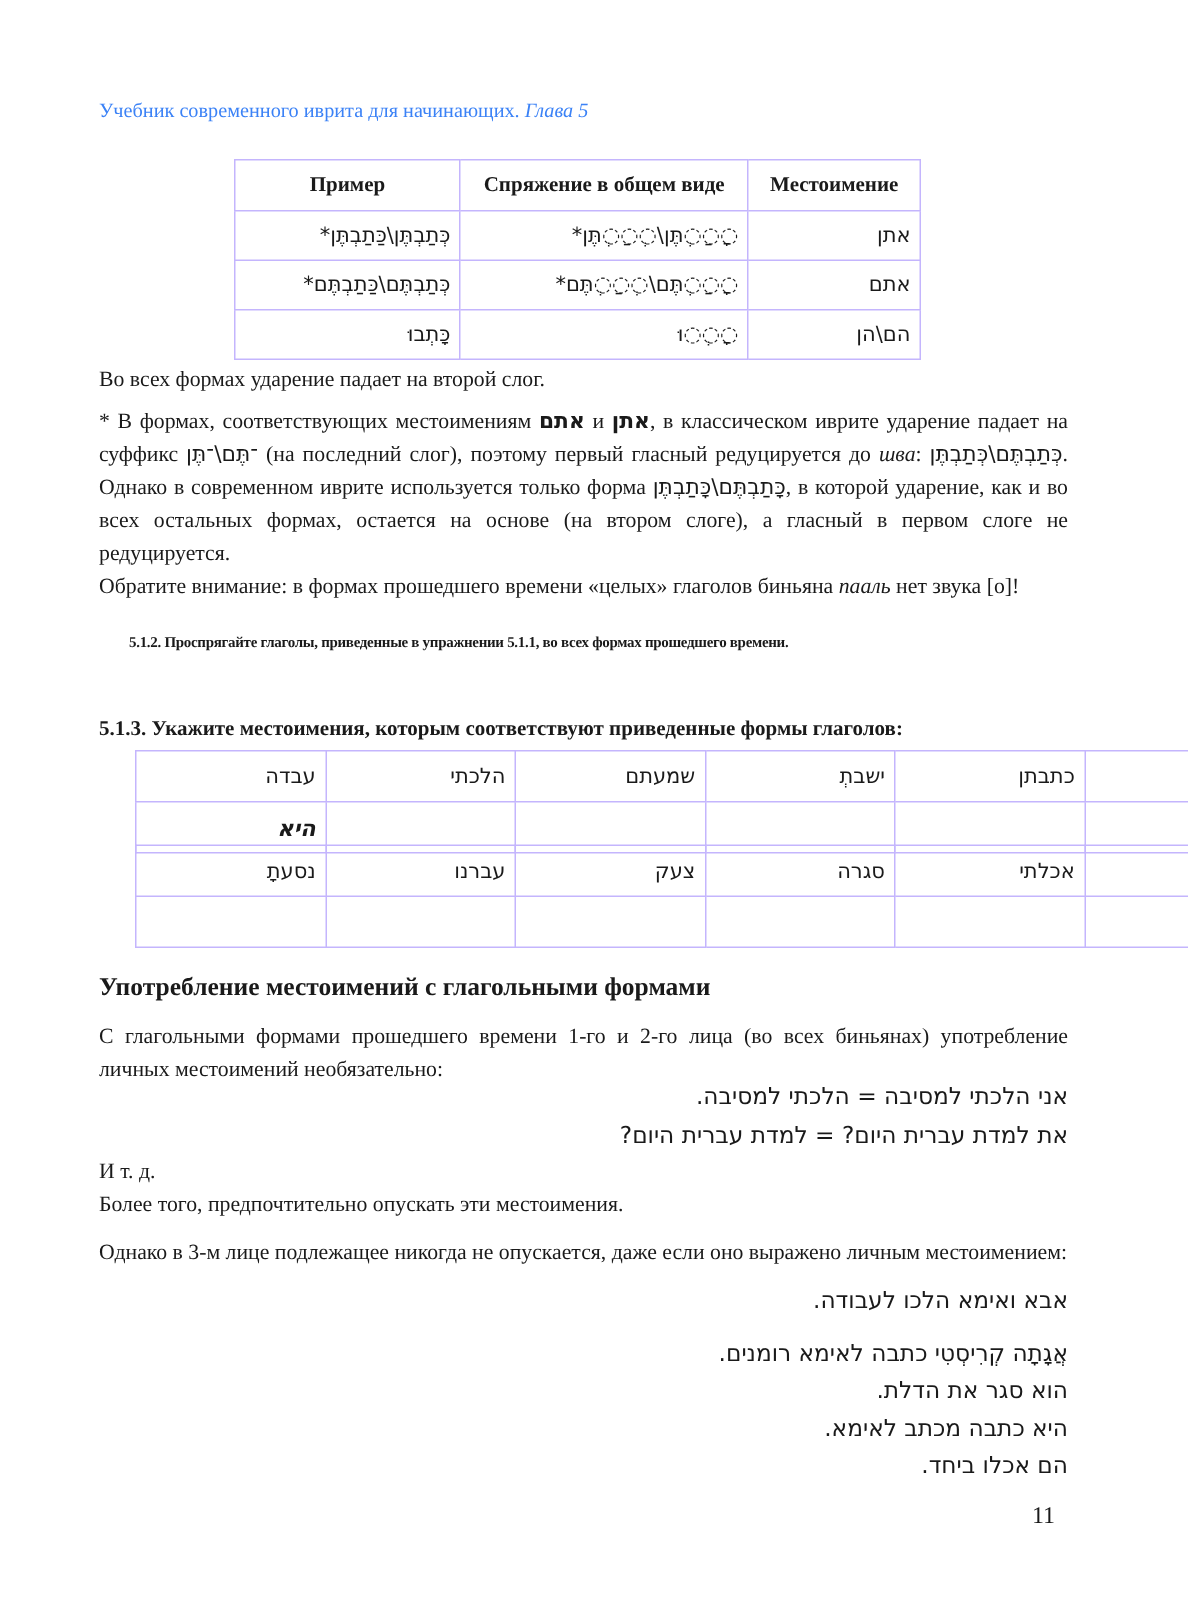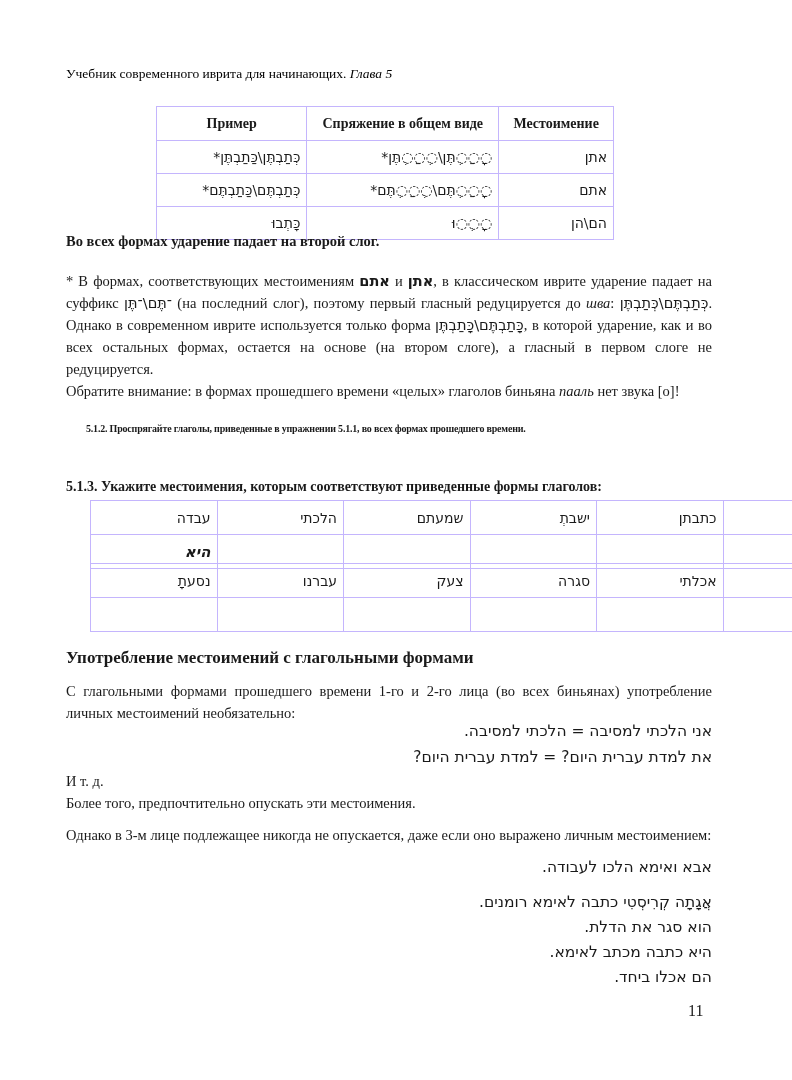--- a/index.html
+++ b/index.html
@@ -1,19 +1,19 @@
 <!DOCTYPE html>
 <html><head>
 <meta charset="utf-8">
 <style>
   html, body { margin: 0; padding: 0; background: #ffffff; }
   body { width: 792px; height: 1080px; position: relative; overflow: hidden;
          font-family: "Liberation Serif", "DejaVu Serif", serif; color: #1a1a1a; }
   .abs { position: absolute; }
-  .running-head { left: 66px; top: 66px; font-size: 13.5px; color: #000000; }
+  .running-head { left: 66px; top: 66px; font-size: 13.5px; color: #3b82f6; }
   .running-head i { font-style: italic; }
 
   table { border-collapse: collapse; position: absolute; }
   td, th { border: 1px solid #c4b5fd; padding: 4px 6px; }
 
   #conj-table { left: 156px; top: 106px; width: 458px; }
   #conj-table th { font-family: "Liberation Serif", serif; font-weight: bold; font-size: 14px;
                    height: 25px; text-align: center; }
   #conj-table td { height: 24px; font-family: "DejaVu Sans", sans-serif; font-size: 14px;
                    text-align: right; direction: rtl; }
@@ -60,21 +60,21 @@
     <td>אתם</td>
   </tr>
   <tr>
     <td>כָּתְבוּ</td>
     <td>◌ָ◌ְ◌וּ</td>
     <td>הם\הן</td>
   </tr>
 </tbody>
   </table>
 
-<div class="abs para" style="top:230px;font-weight:bold;">Во всех формах ударение падает на второй слог.</div>
+<div class="abs para" style="top:242px;">Во всех формах ударение падает на второй слог.</div>
 
 <div class="abs para" style="top:270px;">
   <span>* В формах, соответствующих местоимениям </span><span class="heb bold">אתם</span><span> и </span><span class="heb bold">אתן</span><span>, в классическом иврите ударение падает на суффикс </span><span class="heb">־תֶּם\־תֶּן</span><span> (на последний слог), поэтому первый гласный редуцируется до </span><i>шва</i><span>: </span><span class="heb">כְּתַבְתֶּם\כְּתַבְתֶּן</span><span>. Однако в современном иврите используется только форма </span><span class="heb">כָּתַבְתֶּם\כָּתַבְתֶּן</span><span>, в которой ударение, как и во всех остальных формах, остается на основе (на втором слоге), а гласный в первом слоге не редуцируется.</span>
 </div>
 
 <div class="abs para" style="top:380px;">
   <span>Обратите внимание: в формах прошедшего времени «целых» глаголов биньяна </span><i>пааль</i><span> нет звука [о]!</span>
 </div>
 
 <div class="abs para bold" style="top:418px; font-size:10px; letter-spacing:-0.2px;margin-left:20px;">5.1.2. Проспрягайте глаголы, приведенные в упражнении 5.1.1, во всех формах прошедшего времени.</div>

